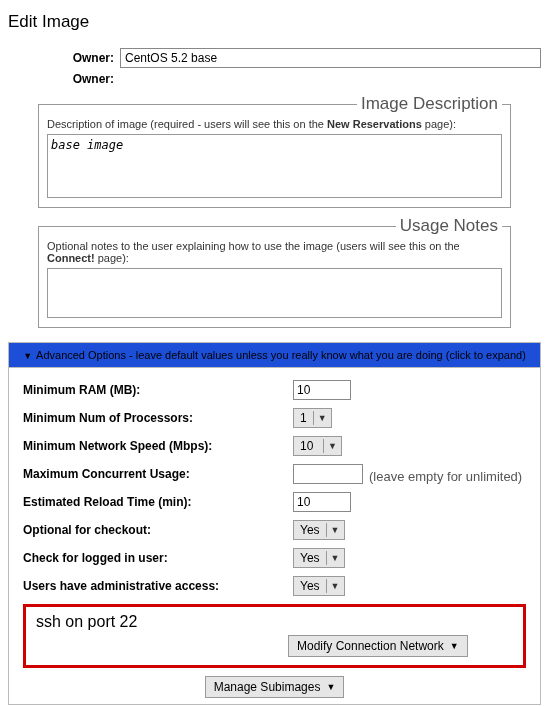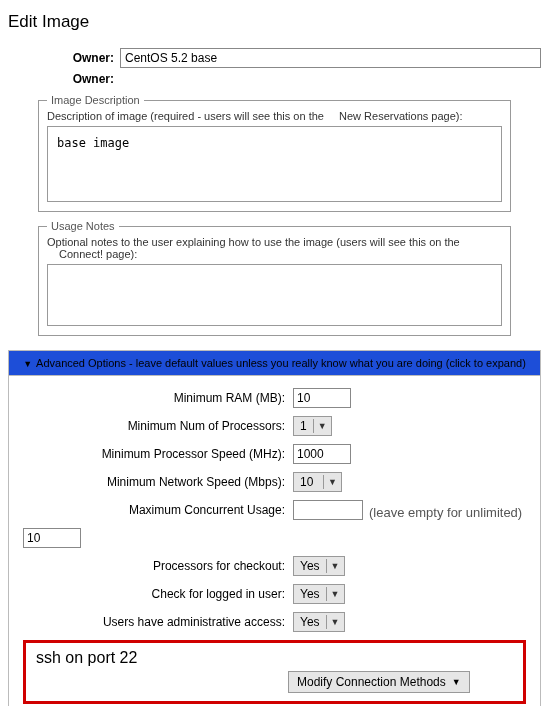--- a/index.html
+++ b/index.html
@@ -34,37 +34,39 @@
       font-family: inherit;
       font-size: 12px;
       height: 20px;
     }
     fieldset {
       border: 1px solid #999;
       margin: 8px 30px 6px 30px;
       padding: 4px 8px 6px 8px;
     }
     fieldset legend {
-      font-size: 11px;
+      font-size: 17px;
       color: #555;
       padding: 0 4px;
+      text-align: right;
     }
     .desc-text {
       font-size: 11px;
       color: #333;
       margin-bottom: 4px;
     }
-    .desc-text b { font-weight: normal; margin-left: 12px; }
+    .desc-text b { font-weight: bold; }
     textarea {
       width: 100%;
       border: 1px solid #999;
       font-family: monospace;
       font-size: 12px;
-      padding: 9px;
+      padding: 3px;
       resize: none;
+      font-style: italic;
     }
     .adv-panel {
       border: 1px solid #bbb;
       margin: 14px 0 8px 0;
     }
     .adv-header {
       background: #1d4ed8;
       border-bottom: 1px solid #bbb;
       text-align: center;
       font-size: 11px;
@@ -75,22 +77,21 @@
     .adv-body {
       padding: 12px 14px 6px 14px;
     }
     .opt-row {
       display: flex;
       align-items: center;
       margin-bottom: 8px;
     }
     .opt-label {
       width: 270px;
-      text-align: right;
-      font-weight: normal;
+      font-weight: bold;
       padding-right: 8px;
     }
     .opt-val { display: flex; align-items: flex-end; gap: 6px; }
     .num-input {
       width: 58px;
       border: 1px solid #888;
       padding: 2px 3px;
       font-size: 12px;
       height: 20px;
     }
@@ -174,53 +175,48 @@
     <div class="opt-row">
       <div class="opt-label">Minimum Num of Processors:</div>
       <div class="opt-val">
         <div class="sel">
           <span class="sv">1</span>
             <span class="ar">▼</span>
         </div>
       </div>
     </div>
 
-    <div class="opt-row">
-      <div class="opt-label">Minimum Processor Speed (MHz):</div>
-      <div class="opt-val">
-          <input class="num-input" value="1000" style="">
-        </div>
-    </div>
 
     <div class="opt-row">
       <div class="opt-label">Minimum Network Speed (Mbps):</div>
       <div class="opt-val">
         <div class="sel">
           <span class="sv" style="min-width:30px">10</span>
             <span class="ar">▼</span>
         </div>
       </div>
     </div>
 
     <div class="opt-row">
       <div class="opt-label">Maximum Concurrent Usage:</div>
       <div class="opt-val">
         <input class="num-input w" value="" style="">
         <span class="hint">(leave empty for unlimited)</span>
       </div>
     </div>
 
     <div class="opt-row">
+      <div class="opt-label">Estimated Reload Time (min):</div>
       <div class="opt-val">
           <input class="num-input" value="10" style="">
         </div>
     </div>
 
     <div class="opt-row">
-      <div class="opt-label">Processors for checkout:</div>
+      <div class="opt-label">Optional for checkout:</div>
       <div class="opt-val">
         <div class="sel">
           <span class="sv">Yes</span>
             <span class="ar">▼</span>
         </div>
       </div>
     </div>
 
     <div class="opt-row">
       <div class="opt-label">Check for logged in user:</div>
@@ -243,21 +239,21 @@
     </div>
 
     <div class="highlight-box">
       <div class="opt-row" style="margin-bottom:4px">
         <div class="opt-val conn-text">ssh on port 22</div>
       </div>
       <div class="opt-row" style="margin-bottom:0">
         <div class="opt-label" style="width:252px"></div>
         <div class="opt-val">
           <div class="btn">
-            <span>Modify Connection Methods</span>
+            <span>Modify Connection Network</span>
               <span class="ar">▼</span>
           </div>
         </div>
       </div>
     </div>
 
     <div class="center">
       <div class="btn">
         <span>Manage Subimages</span>
           <span class="ar">▼</span>

